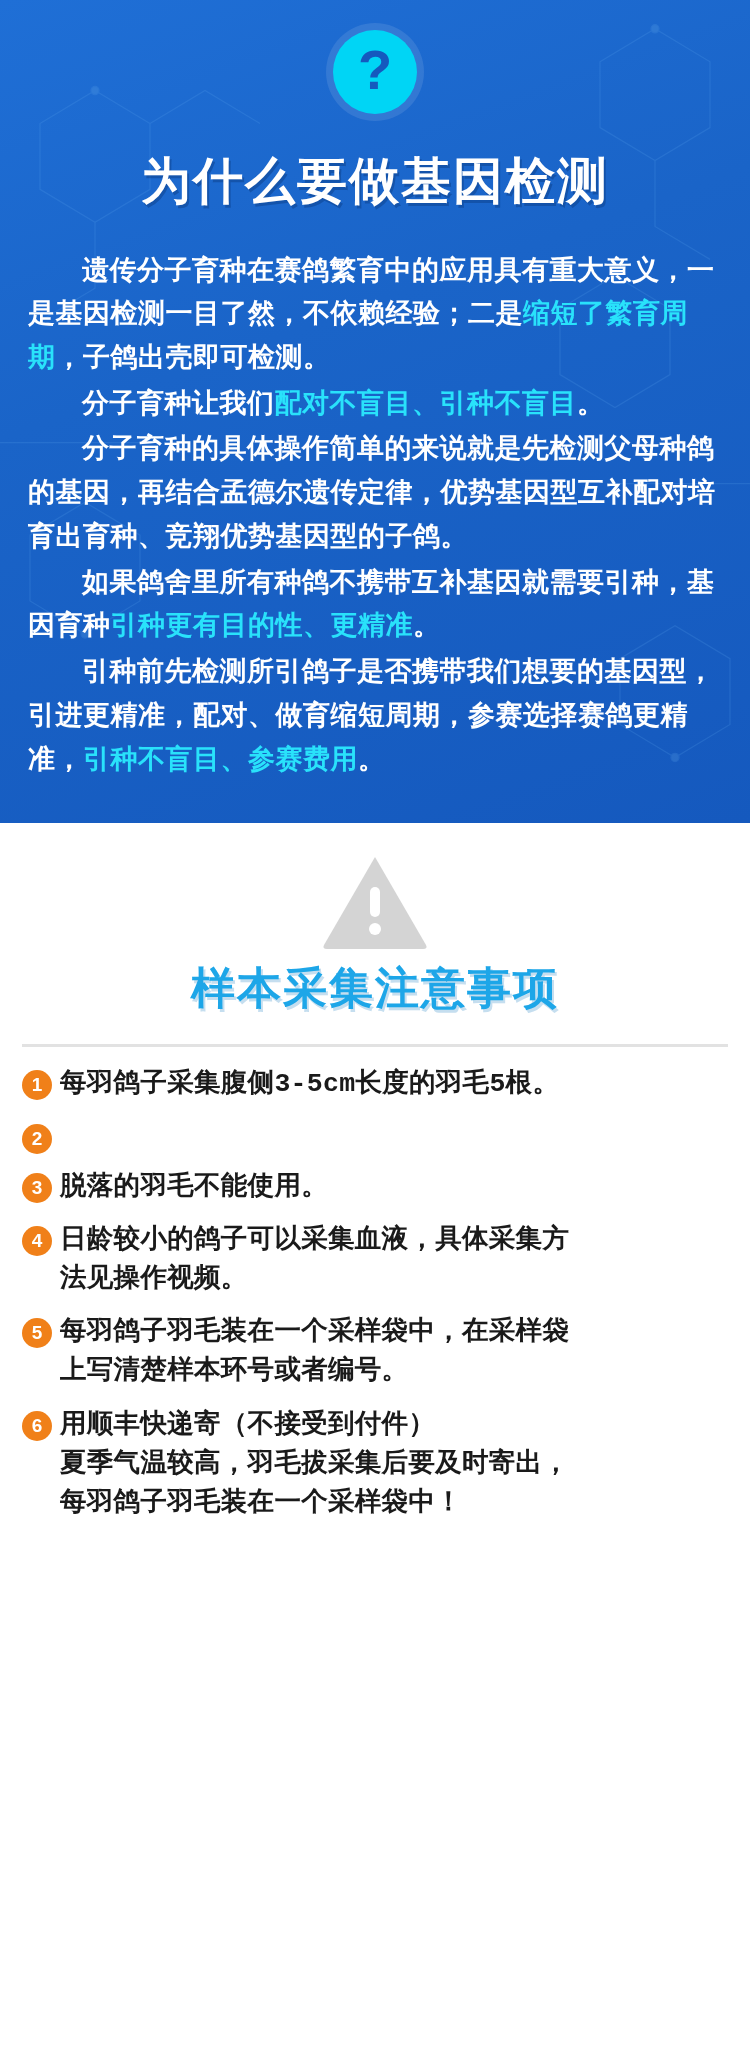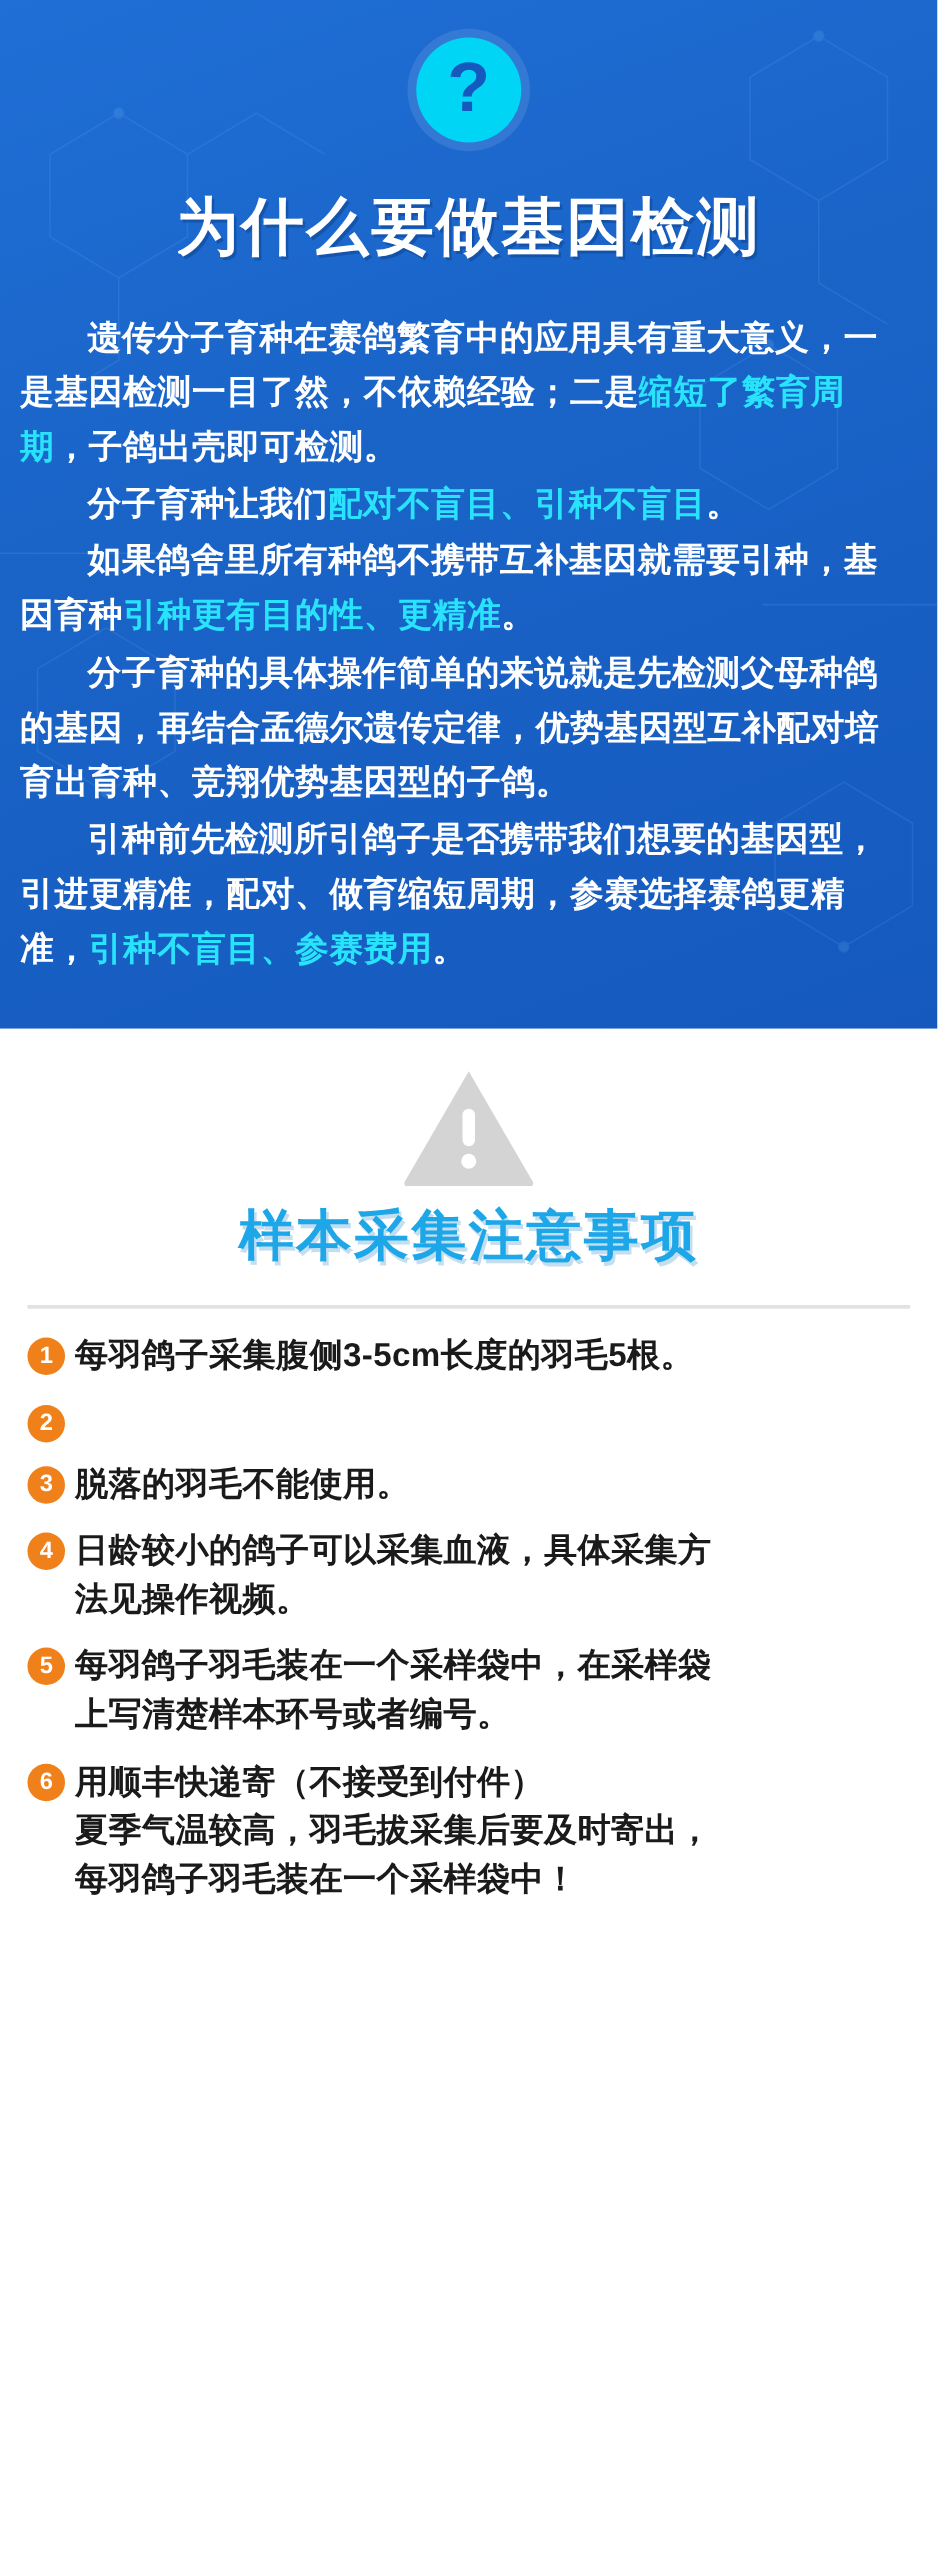--- a/index.html
+++ b/index.html
@@ -63,21 +63,21 @@
     text-align: center;
     color: #ffffff;
     font-size: 50px;
     font-weight: bold;
     letter-spacing: 2px;
     text-shadow: 2px 3px 0 rgba(10,60,130,0.45);
   }
 
   .hero-body {
     position: relative;
-    margin: 34px 28px 0 16px;
+    margin: 34px 28px 0 28px;
     color: #ffffff;
     font-size: 27px;
     line-height: 1.62;
     font-weight: bold;
     letter-spacing: 0.5px;
   }
   .hero-body p {
     margin: 0 0 2px 0;
     text-indent: 54px;
   }
@@ -138,20 +138,21 @@
   }
   .itxt {
     color: #1a1a1a;
     font-size: 26.5px;
     line-height: 1.48;
     font-weight: bold;
     letter-spacing: 0.3px;
   }
   .itxt .sub {
     display: block;
+    font-family: Liberation Mono, monospace;
   }
 </style>
 </head>
 <body>
 
 <div class="page">
 
   <section class="hero">
     <div class="hero-deco">
       <svg viewBox="0 0 750 800" preserveAspectRatio="none" xmlns="http://www.w3.org/2000/svg">
@@ -179,22 +180,22 @@
       <div class="qmark">
         <span>?</span>
       </div>
     </div>
 
     <h1 class="hero-title">为什么要做基因检测</h1>
 
     <div class="hero-body" id="hero-body">
         <p><span>遗传分子育种在赛鸽繁育中的应用具有重大意义，一是基因检测一目了然，不依赖经验；二是</span><span class="hl">缩短了繁育周期</span><span>，子鸽出壳即可检测。</span></p>
         <p><span>分子育种让我们</span><span class="hl">配对不盲目、引种不盲目</span><span>。</span></p>
+        <p><span>分子育种的具体操作简单的来说就是先检测父母种鸽的基因，再结合孟德尔遗传定律，优势基因型互补配对培育出育种、竞翔优势基因型的子鸽。</span></p>
         <p><span>如果鸽舍里所有种鸽不携带互补基因就需要引种，基因育种</span><span class="hl">引种更有目的性、更精准</span><span>。</span></p>
-        <p><span>分子育种的具体操作简单的来说就是先检测父母种鸽的基因，再结合孟德尔遗传定律，优势基因型互补配对培育出育种、竞翔优势基因型的子鸽。</span></p>
         <p><span>引种前先检测所引鸽子是否携带我们想要的基因型，引进更精准，配对、做育缩短周期，参赛选择赛鸽更精准，</span><span class="hl">引种不盲目、参赛费用</span><span>。</span></p>
       </div>
   </section>
 
   <section class="notice">
     <div class="warn-wrap">
       <svg class="warn-svg" width="110" height="96" viewBox="0 0 110 96" xmlns="http://www.w3.org/2000/svg">
         <path d="M55 4 L106 92 Q108 96 103 96 L7 96 Q2 96 4 92 Z" fill="#d4d4d4"></path>
         <rect x="50" y="34" width="10" height="30" rx="5" fill="#ffffff"></rect>
         <circle cx="55" cy="76" r="6" fill="#ffffff"></circle>

